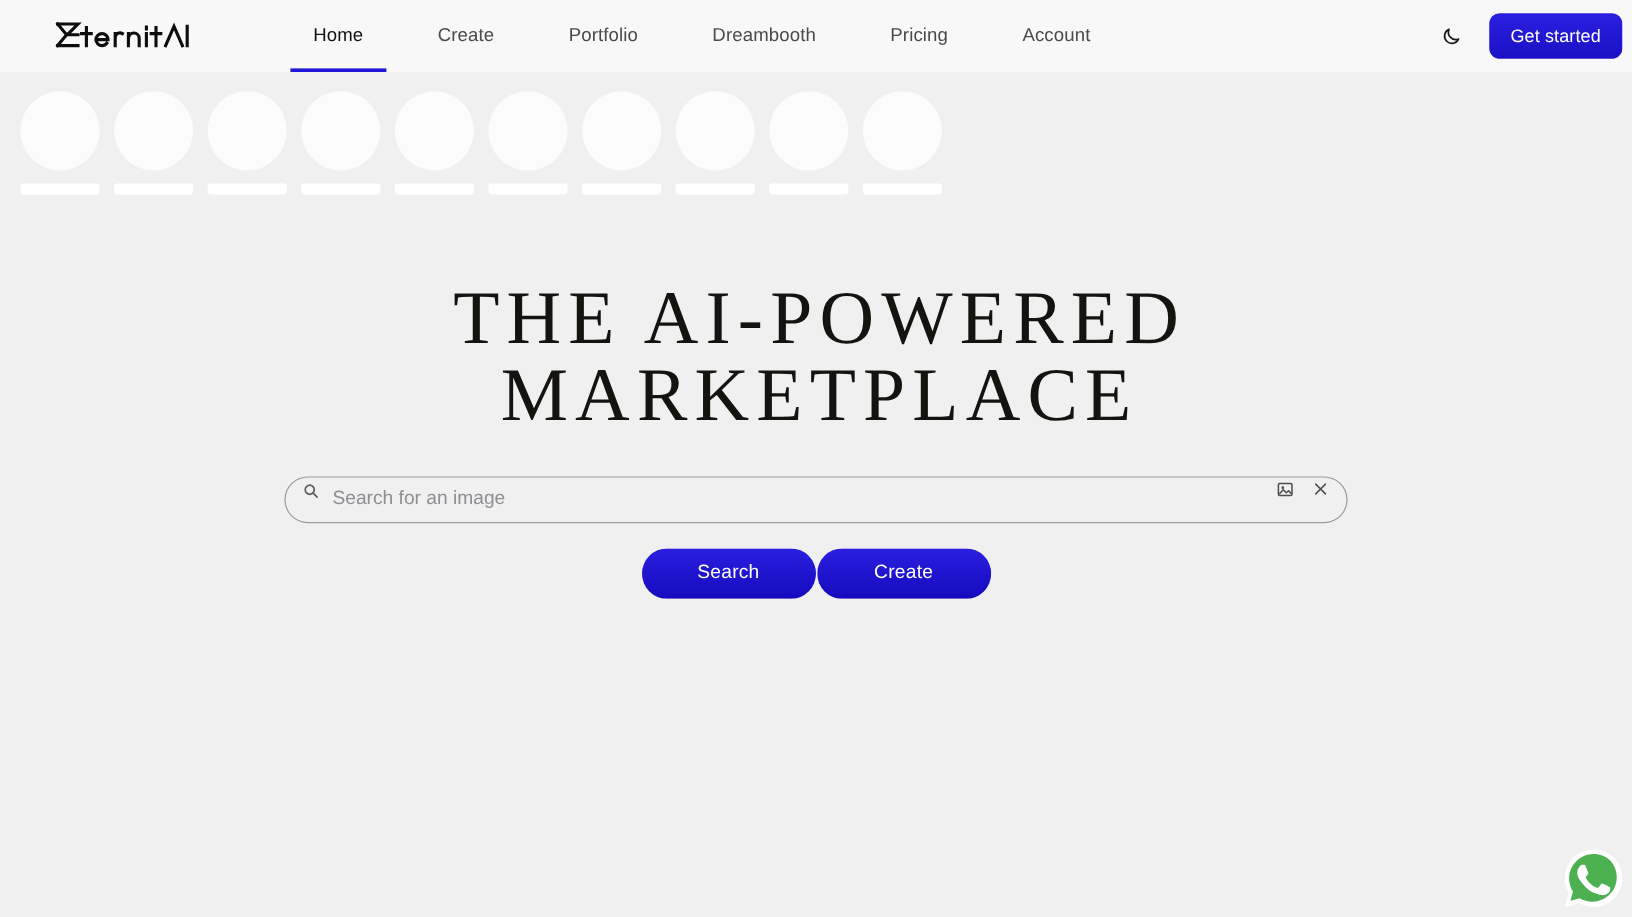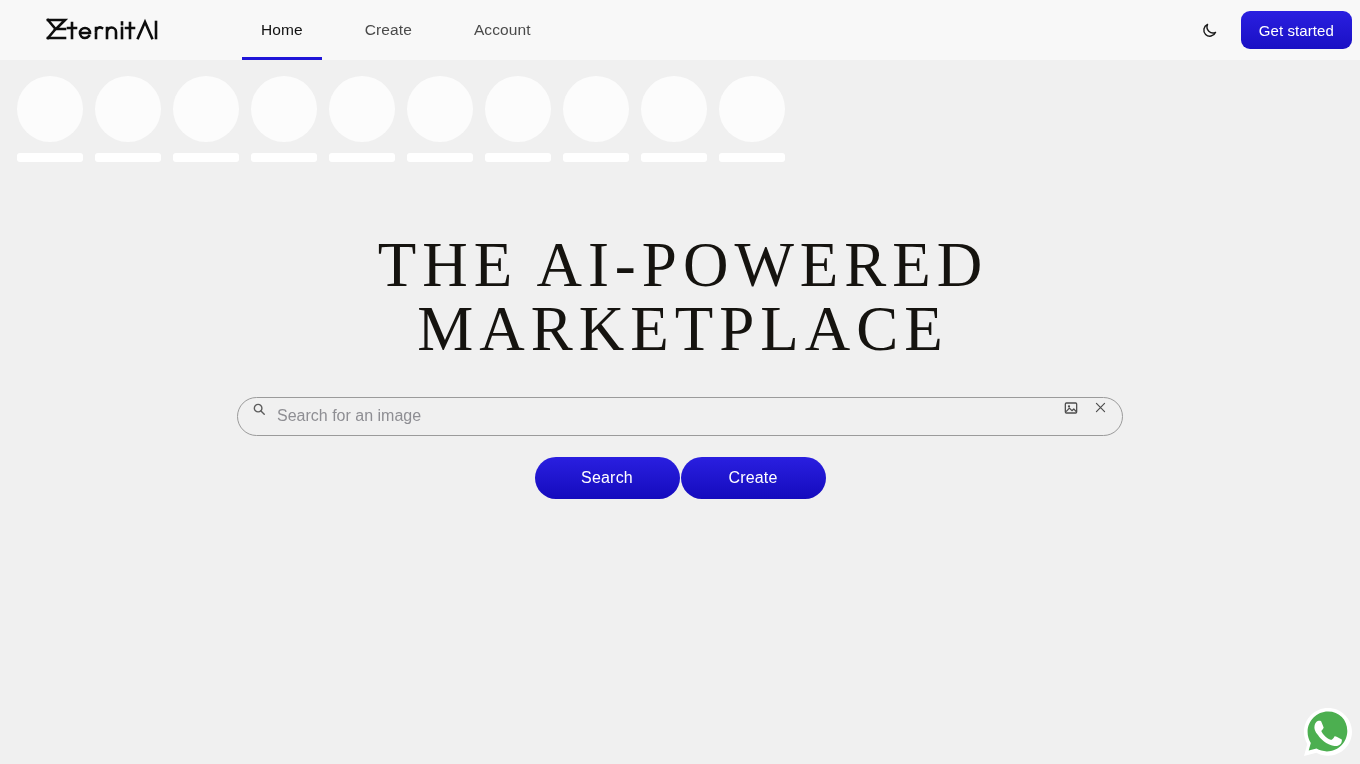--- a/index.html
+++ b/index.html
@@ -245,20 +245,29 @@
       </g>
     </svg>
   </div>
 
   <nav class="nav">
     <div class="nav-item active">
         <span>Home</span>
       </div>
     <div class="nav-item">
         <span>Create</span>
+      </div>
+    <div class="nav-item">
+        <span>Portfolio</span>
+      </div>
+    <div class="nav-item">
+        <span>Dreambooth</span>
+      </div>
+    <div class="nav-item">
+        <span>Pricing</span>
       </div>
     <div class="nav-item">
         <span>Account</span>
       </div>
   </nav>
 
   <div class="header-right">
     <div class="moon-btn">
       <svg width="17" height="17" viewBox="0 0 24 24">
         <path d="M20.5 14.8A8.6 8.6 0 0 1 9.2 3.5 8.6 8.6 0 1 0 20.5 14.8z" fill="none" stroke="#1a1a1a" stroke-width="2" stroke-linejoin="round"></path>

